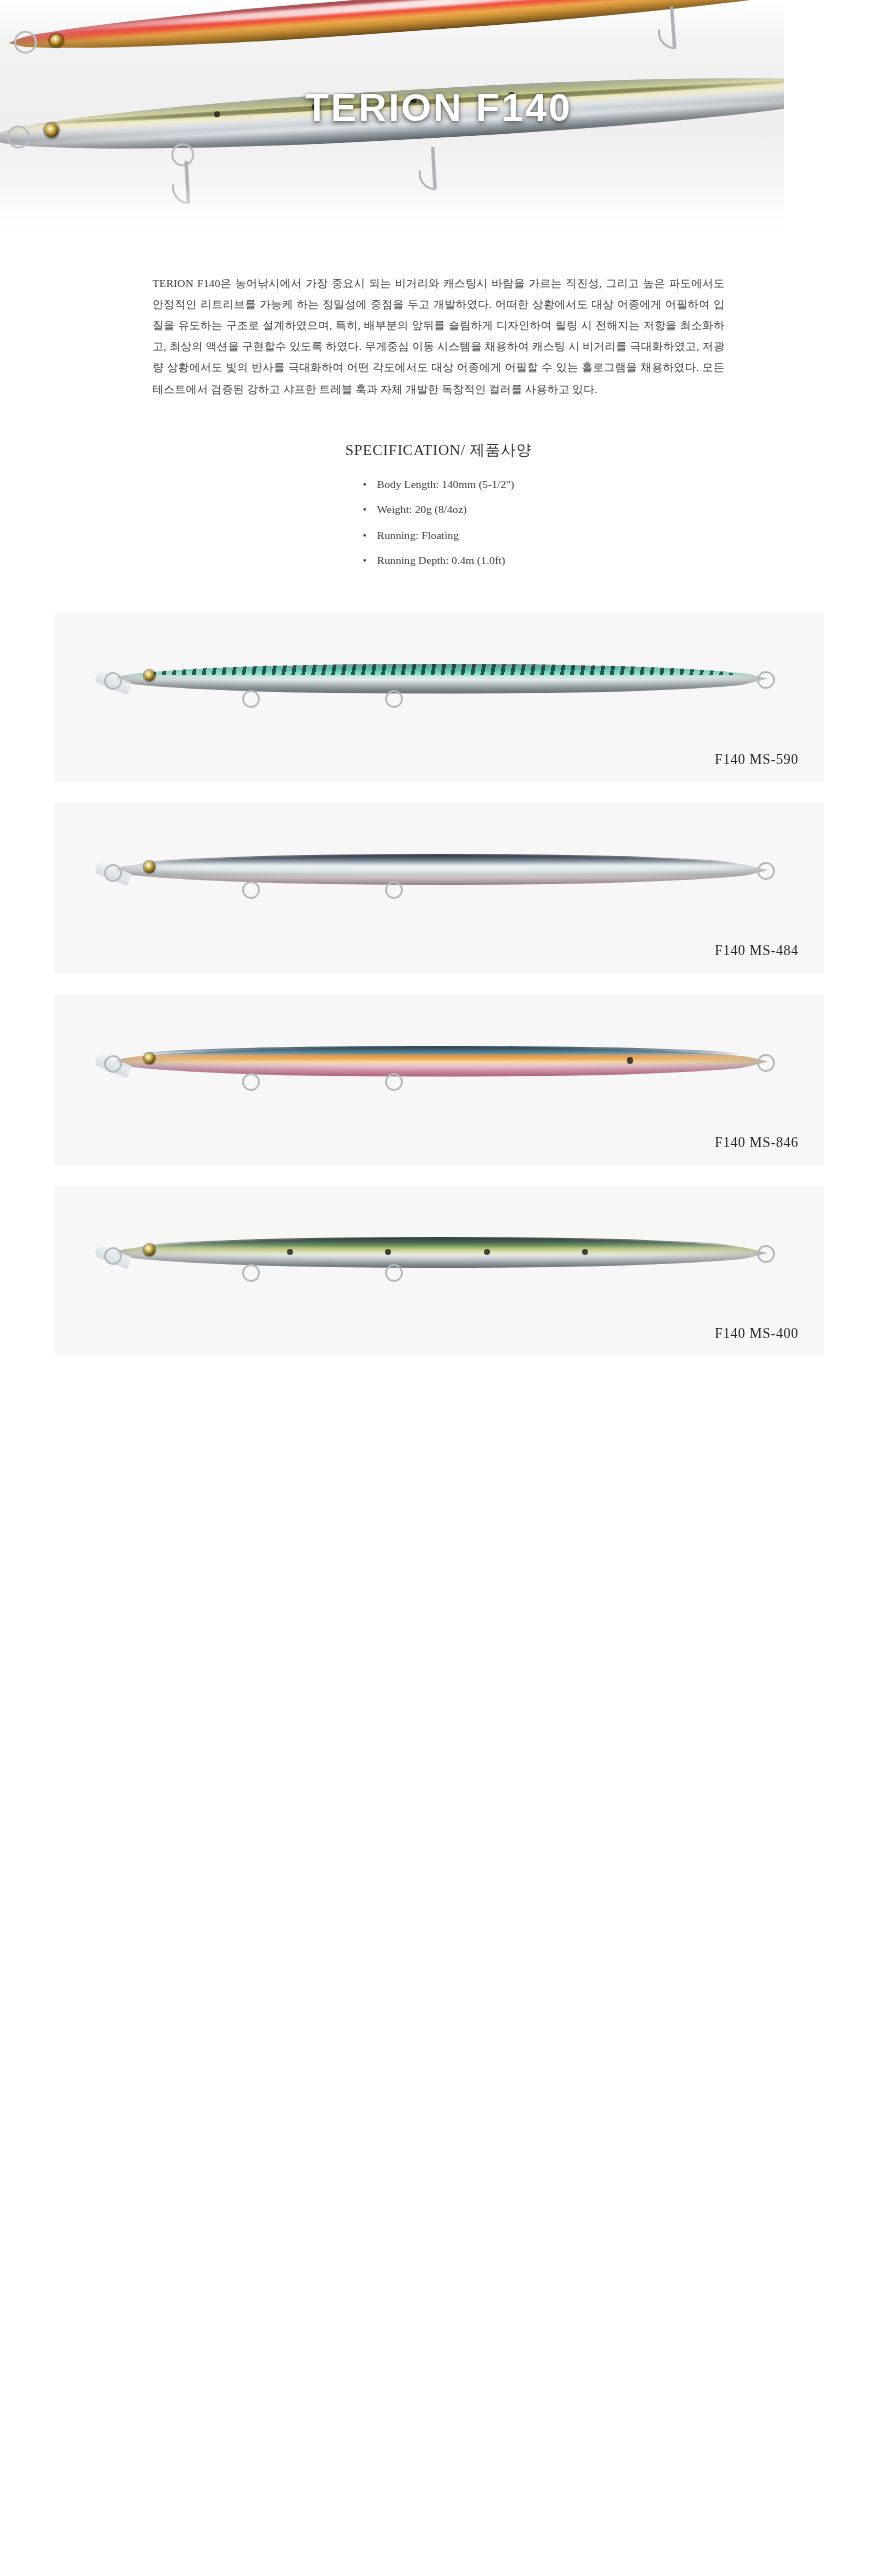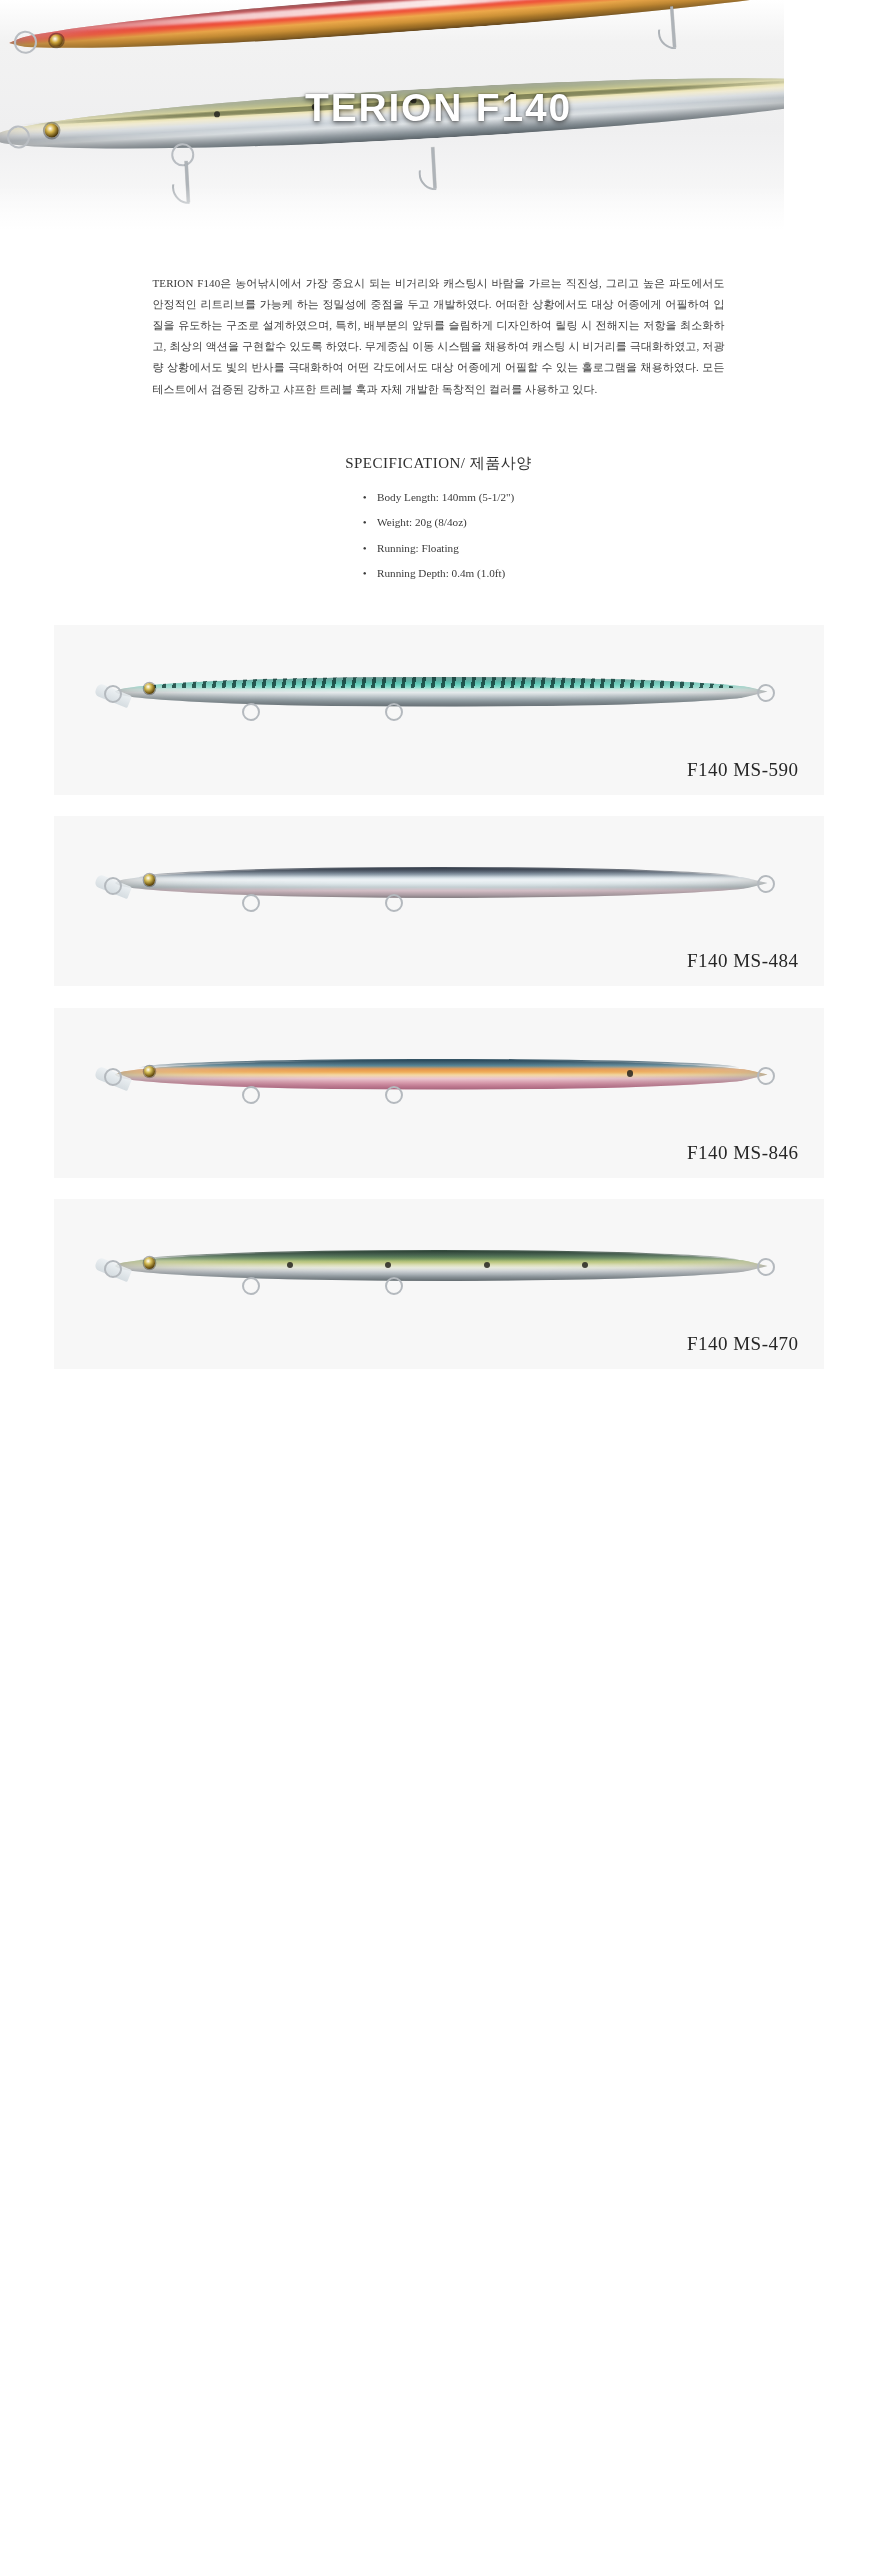--- a/index.html
+++ b/index.html
@@ -122,21 +122,21 @@
     padding-right: 63px;
     font-size: 11px;
     line-height: 1.92;
     color: #3a3a3a;
     text-align: justify;
     letter-spacing: 0.1px;
   }
 
   
   .spec {
-    margin: 54px auto 0 auto;
+    margin: 41px auto 0 auto;
     width: 680px;
     text-align:center;
   }
   .spec-title {
     font-size: 15px;
     letter-spacing: 0.5px;
     color: #2f2f2f;
     margin-bottom: 12.5px;
   }
   .spec-list {
@@ -202,21 +202,21 @@
     position:absolute; width:18px; height:18px; border:2.2px solid #b4b9be; border-radius:50%;
   }
   .card .lure .ringA { left: 14.3px; top: 12.5px; }
   .card .lure .ringB { left: 295px; top: 30px; }
   .card .lure .ringC { left: 667px; top: 10.7px; }
   .card .lure .beltring { position:absolute; left:152px; top:30px; width:18px; height:18px; border:2.2px solid #b4b9be; border-radius:50%; }
   .card .label {
     position: absolute;
     right: 25px;
     bottom: 14.3px;
-    font-size: 19px;
+    font-size: 14px;
     letter-spacing: 0.5px;
     color: #262626;
     font-family: "Liberation Serif", serif;
   }
 
   
   .fin-590 .body {
     background: linear-gradient(180deg,
       #0d4b45 0%, #15786b 9%, #2fb39d 20%, #6fd6c2 30%,
       #cfe9e3 42%, #e9eef0 52%, #cbd5d9 64%, #a9b6bc 78%, #7d8a91 100%);
@@ -370,19 +370,19 @@
         <div class="eye"></div>
         <div class="dot" style="left:197px;"></div>
         <div class="dot" style="left:295px;"></div>
         <div class="dot" style="left:394px;"></div>
         <div class="dot" style="left:492px;"></div>
         <div class="ringA"></div>
         <div class="beltring"></div>
         <div class="ringB"></div>
         <div class="ringC"></div>
       </div>
-      <div class="label">F140 MS-470</div>
+      <div class="label">F140 MS-400</div>
     </div>
 
 
   </div>
 </div>
 
 
 </body></html>

